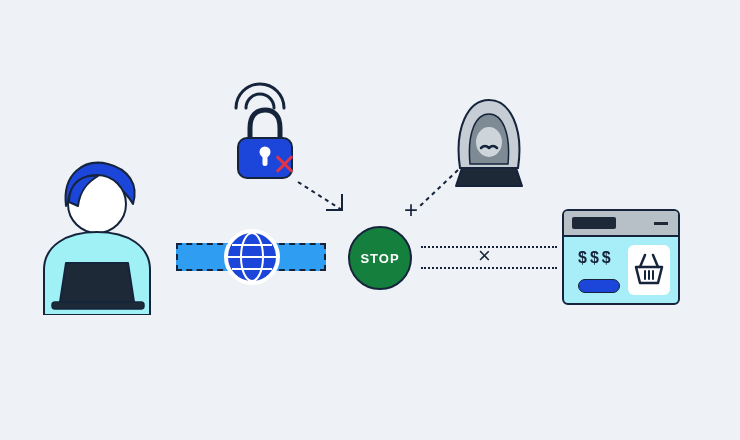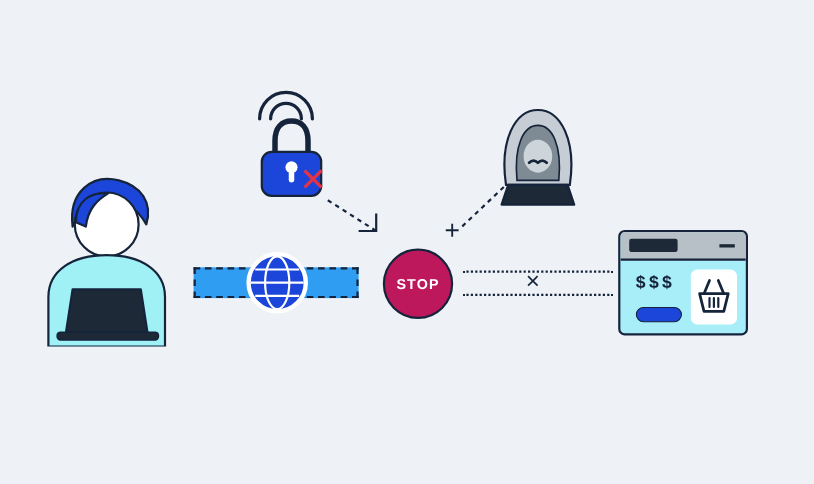--- a/index.html
+++ b/index.html
@@ -2,21 +2,21 @@
 <html><head>
 <meta charset="utf-8">
 <style>
   html,body{margin:0;padding:0;}
   body{font-family:"Liberation Sans","DejaVu Sans",sans-serif;background:#eef1f6;}
   #canvas{position:relative;width:740px;height:440px;background:#eef1f6;overflow:hidden;}
   .abs{position:absolute;}
   
   .stop{
     left:348px;top:226px;width:64px;height:64px;border-radius:50%;
-    background:#be185d;border:2px solid #15243b;box-sizing:border-box;
+    background:#15803d;border:2px solid #15243b;box-sizing:border-box;
     display:flex;align-items:center;justify-content:center;
     color:#ffffff;font-weight:700;font-size:13px;letter-spacing:1px;
   }
   
   .band{
     left:176px;top:243px;width:150px;height:28px;
     background:#2f9df1;border:2px dashed #15243b;box-sizing:border-box;
   }
   
   .dotline{height:0;border-top:2px dotted #15243b;}

